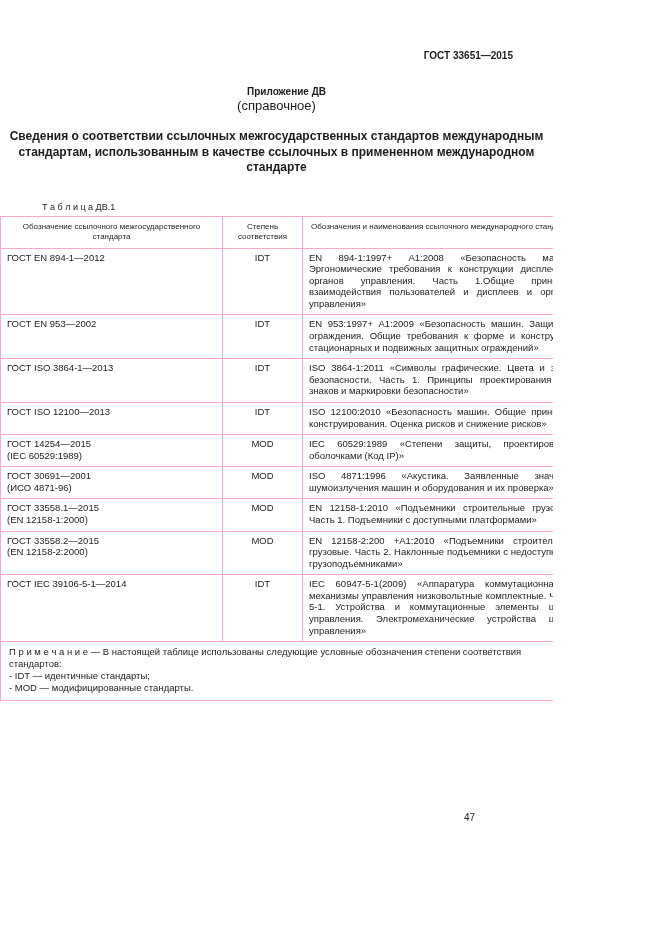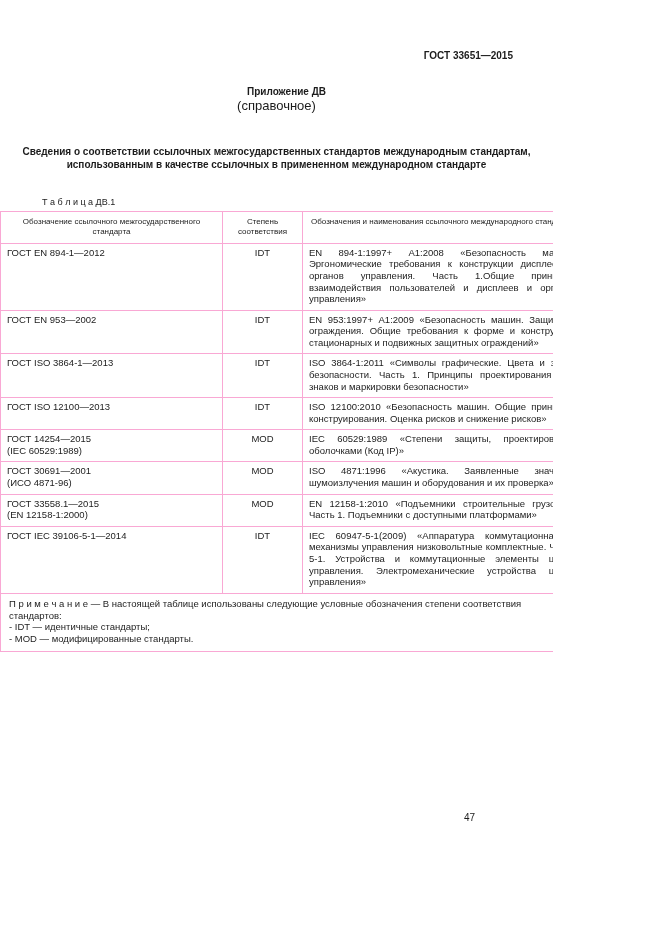--- a/index.html
+++ b/index.html
@@ -26,23 +26,23 @@
     font-weight: bold;
     margin-left: 20px;
   }
   .annex-kind {
     text-align: center;
     font-size: 13px;
     margin-top: 1px;
   }
   .annex-heading {
     width: 545px;
-    margin: 32px auto 0 auto;
+    margin: 16px auto 0 auto;
     text-align: center;
-    font-size: 10px;
+    font-size: 12px;
     font-weight: bold;
     line-height: 1.3;
   }
   .table-caption {
     margin: 26px 0 4px 42px;
     font-size: 9px;
   }
   table.std-table {
     width: 581px;
     margin: 0 auto;
@@ -146,20 +146,26 @@
         <td class="cell-degree">MOD</td>
         <td class="cell-reference">ISO 4871:1996 «Акустика. Заявленные значения шумоизлучения машин и оборудования и их проверка»</td>
       </tr>
       <tr>
         <td class="cell-standard">ГОСТ 33558.1—2015
 (EN 12158-1:2000)</td>
         <td class="cell-degree">MOD</td>
         <td class="cell-reference">EN 12158-1:2010 «Подъемники строительные грузовые. Часть 1. Подъемники с доступными платформами»</td>
       </tr>
       <tr>
+        <td class="cell-standard">ГОСТ 33558.2—2015
+(EN 12158-2:2000)</td>
+        <td class="cell-degree">MOD</td>
+        <td class="cell-reference">EN 12158-2:200 +А1:2010 «Подъемники строительные грузовые. Часть 2. Наклонные подъемники с недоступными грузоподъемниками»</td>
+      </tr>
+      <tr>
         <td class="cell-standard">ГОСТ IEC 39106-5-1—2014</td>
         <td class="cell-degree">IDT</td>
         <td class="cell-reference">IEC 60947-5-1(2009) «Аппаратура коммутационная и механизмы управления низковольтные комплектные. Часть 5-1. Устройства и коммутационные элементы цепей управления. Электромеханические устройства цепей управления»</td>
       </tr>
       <tr class="note-row">
         <td colspan="3">
           <div class="note-intro">П р и м е ч а н и е — В настоящей таблице использованы следующие условные обозначения степени соответствия стандартов:</div>
           <div class="note-item">- IDT — идентичные стандарты;</div>
           <div class="note-item">- MOD — модифицированные стандарты.</div>
         </td>

